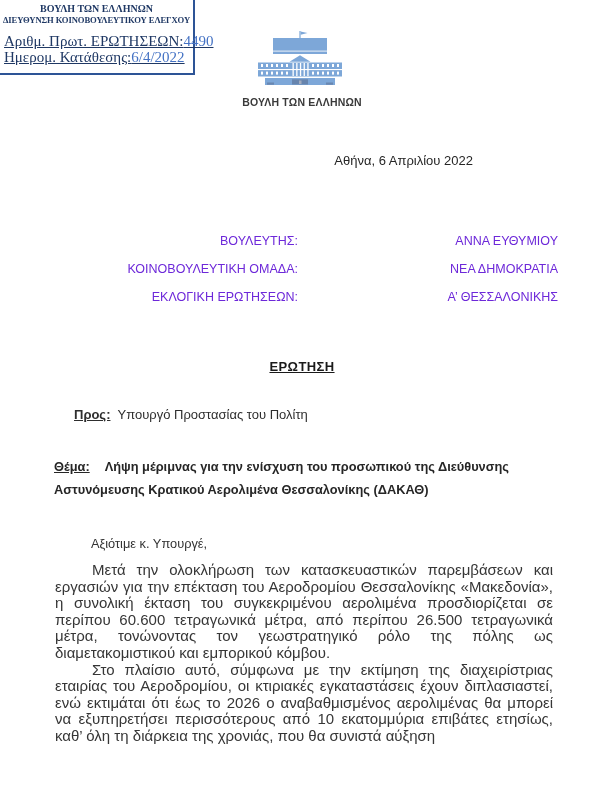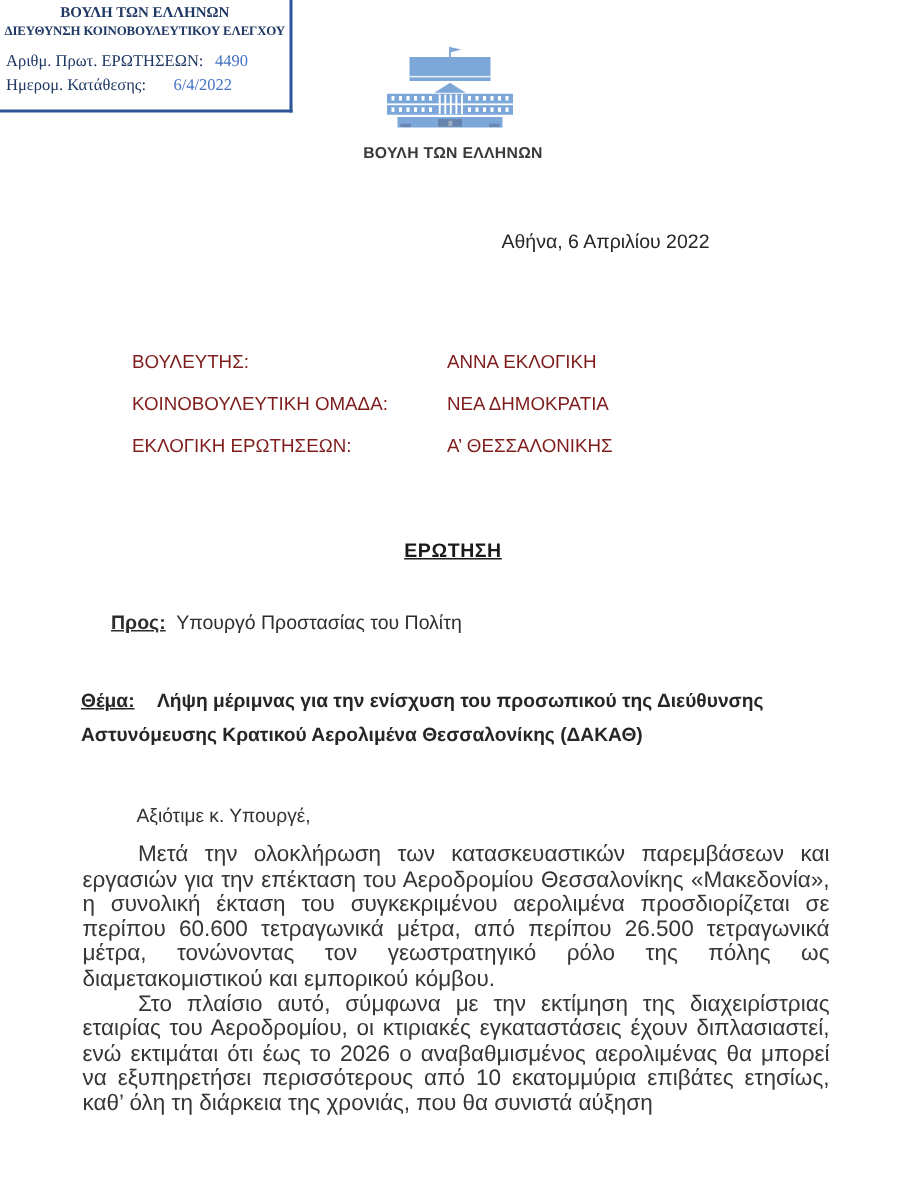--- a/index.html
+++ b/index.html
@@ -9,34 +9,34 @@
   }
   
   .header-box{
     position:absolute;left:0;top:0;width:193px;height:73px;
     border-right:2px solid #2d5496;border-bottom:2px solid #2d5496;
     font-family:"Liberation Serif","DejaVu Serif",serif;color:#1f3864;
   }
   .hb-title{ text-align:center;font-weight:bold;font-size:10px;margin-top:3px;line-height:12px;}
   .hb-subtitle{text-align:center;font-weight:bold;font-size:8.6px;line-height:11px;letter-spacing:-0.1px;}
   .hb-rows{margin-top:9px;padding:0 20px 0 4px;}
-  .hb-row{display:flex;font-size:11px;line-height:12px;margin-top:4px;}
+  .hb-row{display:flex;font-size:15px;line-height:12px;margin-top:4px;text-decoration:underline;}
   .hb-label{flex:none;}
   .hb-value{flex:1;text-align:center;color:#4472c4;}
   
   .emblem{position:absolute;left:258px;top:31px;width:84px;height:57px;}
   .emblem-caption{
     position:absolute;left:0;top:96px;width:604px;text-align:center;
     font-size:10.5px;font-weight:600;color:#3a3a3a;letter-spacing:0.2px;
   }
   
   .date-line{position:absolute;top:153px;right:131px;font-size:13px;color:#262626;}
   
   .member-info{position:absolute;left:88px;top:234px;width:470px;}
-  .mi-row{display:flex;height:28px;align-items:flex-start;font-size:12.5px;color:#7f1d1d;}
+  .mi-row{display:flex;height:28px;align-items:flex-start;font-size:12.5px;color:#6d28d9;text-align:right;}
   .mi-label{width:210px;flex:none;}
   .mi-value{flex:1;}
   
   .q-heading{
     position:absolute;left:0;top:359px;width:604px;text-align:center;
     font-size:13px;font-weight:bold;text-decoration:underline;color:#1a1a1a;letter-spacing:0.4px;
   }
   .to-line{position:absolute;left:54px;top:407px;font-size:13px;color:#2e2e2e;}
   .to-label{font-weight:bold;text-decoration:underline;padding-left:20px;}
   .to-value{margin-left:7px;}
@@ -123,21 +123,21 @@
       <rect x="68" y="51.5" width="7" height="2.2" opacity="0.5"></rect>
     </g>
   </svg>
   <div class="emblem-caption">ΒΟΥΛΗ ΤΩΝ ΕΛΛΗΝΩΝ</div>
 
   <div class="date-line">Αθήνα, 6 Απριλίου 2022</div>
 
   <div class="member-info">
     <div class="mi-row">
       <span class="mi-label">ΒΟΥΛΕΥΤΗΣ:</span>
-      <span class="mi-value">ΑΝΝΑ ΕΚΛΟΓΙΚΗ</span>
+      <span class="mi-value">ΑΝΝΑ ΕΥΘΥΜΙΟΥ</span>
     </div>
     <div class="mi-row">
       <span class="mi-label">ΚΟΙΝΟΒΟΥΛΕΥΤΙΚΗ ΟΜΑΔΑ:</span>
       <span class="mi-value">ΝΕΑ ΔΗΜΟΚΡΑΤΙΑ</span>
     </div>
     <div class="mi-row">
       <span class="mi-label">ΕΚΛΟΓΙΚΗ ΕΡΩΤΗΣΕΩΝ:</span>
       <span class="mi-value">Α’ ΘΕΣΣΑΛΟΝΙΚΗΣ</span>
     </div>
   </div>

